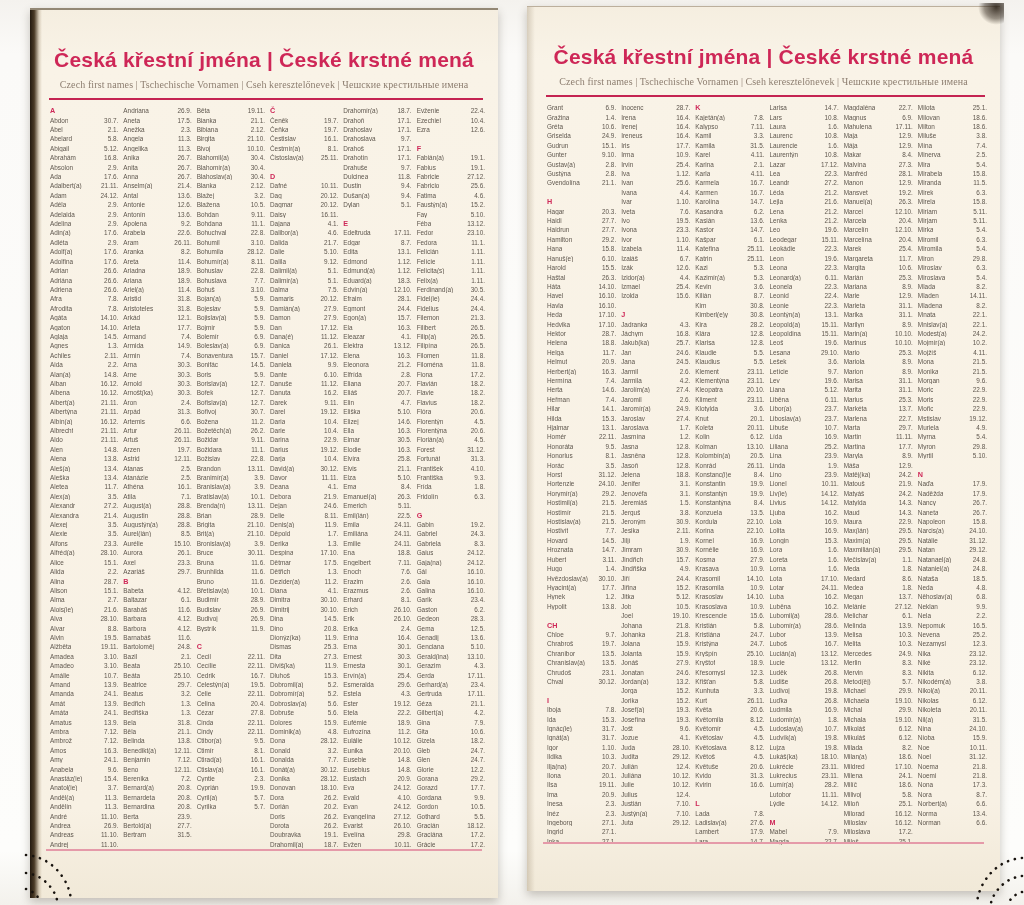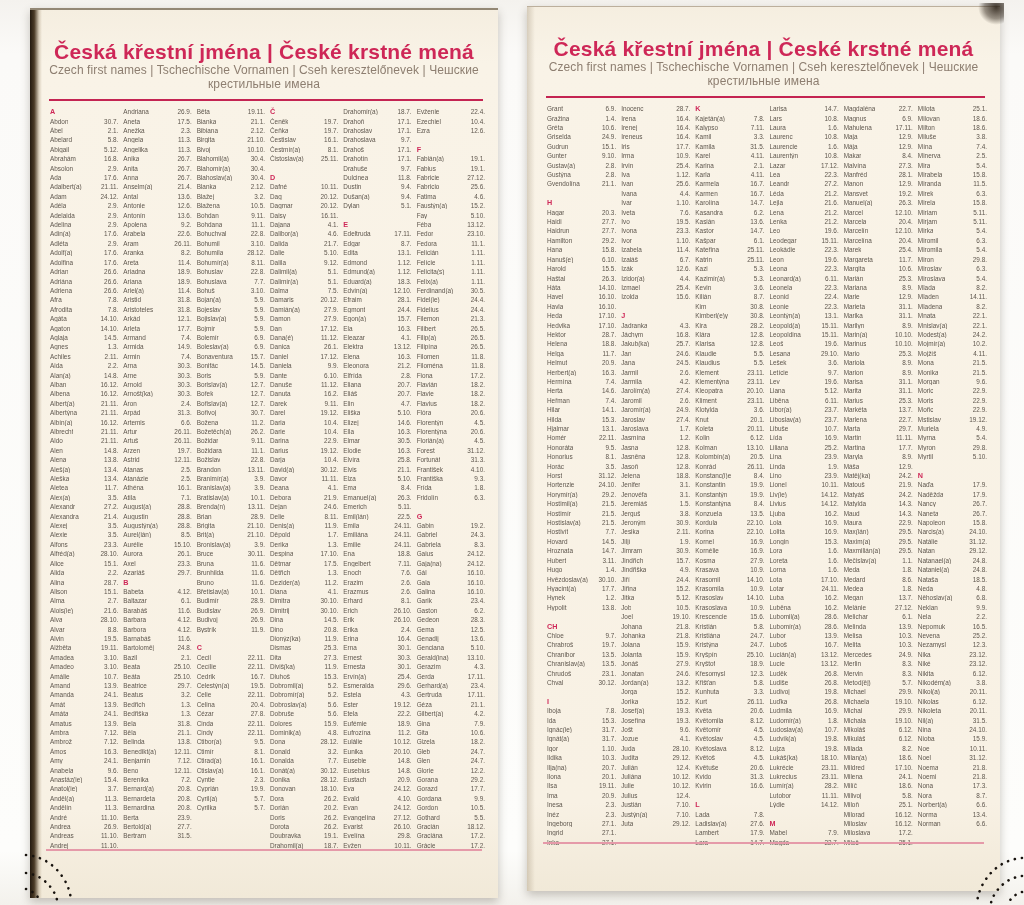--- a/index.html
+++ b/index.html
@@ -20,23 +20,23 @@
   }
   .page-right{left:527px;top:6px;width:473px;height:884px;border-top:1px solid rgba(90,70,45,0.35);}
   .page-right::before{
     content:"";position:absolute;left:0;top:0;bottom:0;width:8px;
     background:linear-gradient(90deg,rgba(120,100,70,0.25),rgba(0,0,0,0));
   }
   .page-right::after{
     content:"";position:absolute;right:-4px;top:-4px;width:26px;height:22px;
     background:radial-gradient(ellipse at 70% 20%,rgba(35,25,15,0.85) 0%,rgba(35,25,15,0.45) 45%,rgba(0,0,0,0) 70%);
   }
-  .pg-head{padding-top:31px;text-align:center;}
+  .pg-head{padding-top:39px;text-align:center;}
   .title{font-size:21px;line-height:22px;font-weight:bold;color:#ce2757;letter-spacing:0.2px;}
-  .subtitle{font-size:12px;color:#8d7e70;letter-spacing:0.1px;}
+  .subtitle{margin-top:8px;font-size:10px;color:#8d7e70;letter-spacing:0.1px;font-family:Liberation Serif, serif;}
   .rule{margin:8px 15px 0 19px;height:2px;background:#c42452;}
   .cols{display:flex;gap:5px;padding:6px 13px 0 20px;height:748px;overflow:hidden;}
   .col{flex:1;min-width:0;}
   .row{height:9.42px;display:flex;justify-content:space-between;align-items:center;
        font-size:6.4px;line-height:7px;color:#5e564d;}
   .row .nm{white-space:nowrap;overflow:hidden;}
   .row .dt{white-space:nowrap;padding-left:2px;}
   .row.sec{color:#ce2757;font-weight:bold;font-size:7.2px;justify-content:flex-start;}
   .bottom-rule{position:absolute;left:16px;right:16px;height:2px;background:#e59aa9;}
   .page-left .bottom-rule{top:839px;}

